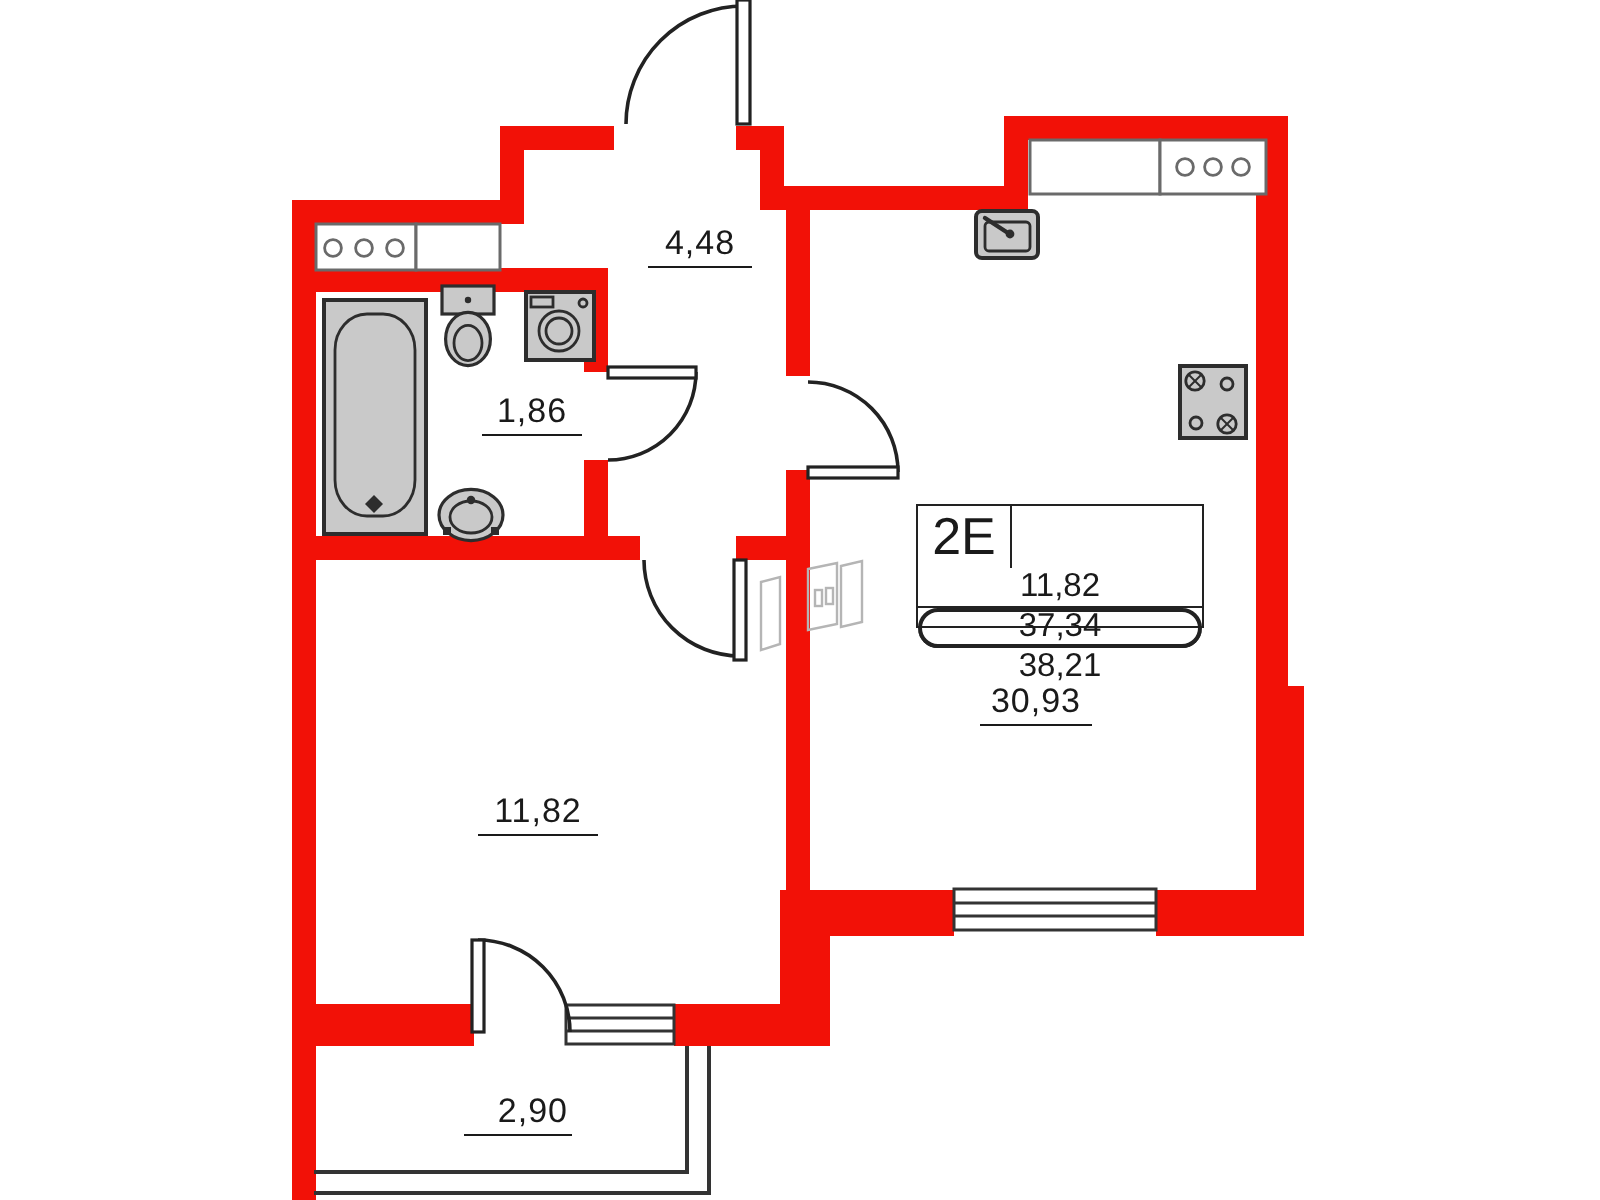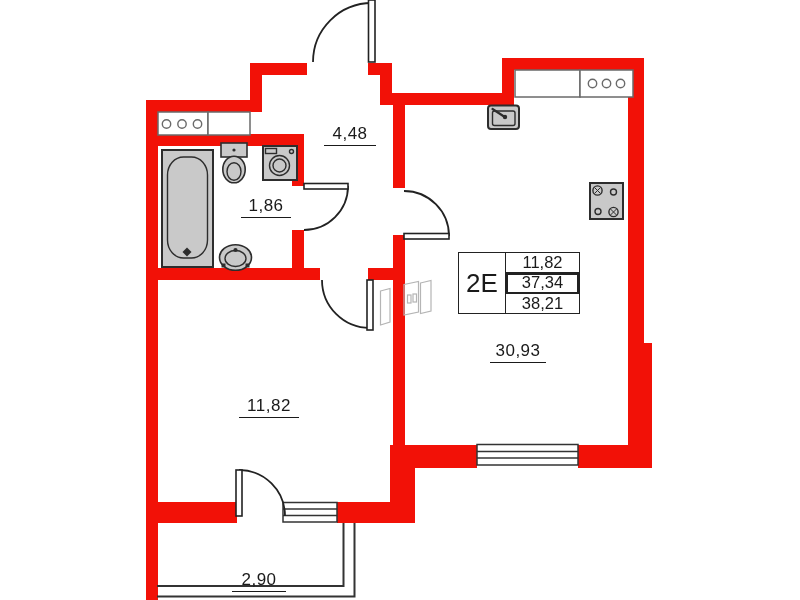--- a/index.html
+++ b/index.html
@@ -21,42 +21,43 @@
   .window{ fill:#ffffff; stroke:var(--window-line,#333); stroke-width:1.5; }
   .winline{ stroke:var(--window-line,#333); stroke-width:1.5; }
   .balc  { fill:none; stroke:#333333; stroke-width:2; }
   .sketch{ fill:none; stroke:var(--sketch,#b5b5b5); stroke-width:1.2; }
 
   .area-label {
     position:absolute; color:#1a1a1a; font-size:17px; line-height:1;
     text-align:center; letter-spacing:0.5px;
     border-bottom:1.5px solid #1a1a1a; padding:0 2px 3px 2px;
   }
-  .lbl-hallway { left:324px; top:125px; width:48px; }
+  .lbl-hallway { left:324px; top:113px; width:48px; }
   .lbl-bathroom{ left:241px; top:197px; width:46px; }
   .lbl-bedroom { left:239px; top:397px; width:56px; }
   .lbl-living  { left:490px; top:342px; width:52px; }
-  .lbl-balcony { left:232px; top:571px; width:50px; }
+  .lbl-balcony { left:232px; top:547px; width:50px;text-align:right; }
 
   .unit-table {
-    position:absolute; left:458px; top:252px; width:122px; height:62px;
+    position:absolute; left:458px; top:252px; width:144px; height:62px;
     background:#fff; border:1.6px solid #222; display:flex; color:#1a1a1a;
     box-sizing:border-box;
+    flex-direction:column;
   }
   .unit-left {
     width:46px; border-right:1.6px solid #222; display:flex;
     align-items:center; justify-content:center; font-size:26px;
   }
   .unit-rows { flex:1; display:flex; flex-direction:column; }
   .unit-row {
     flex:1; display:flex; align-items:center; justify-content:center;
     font-size:16.5px; border-bottom:1.6px solid #222; box-sizing:border-box;
   }
   .unit-row:last-child { border-bottom:none; }
-  .unit-row.emph { outline:2.2px solid #222; outline-offset:-2.2px; }
+  .unit-row.emph { outline:2.2px solid #222; outline-offset:-2.2px;border-radius:10px; }
 </style>
 </head>
 <body>
 
 <div id="stage">
 
   <svg id="plan-svg" width="800" height="600" viewBox="0 0 800 600">
 
     <g class="walls">
       <rect x="146" y="100" width="12" height="500"></rect>

